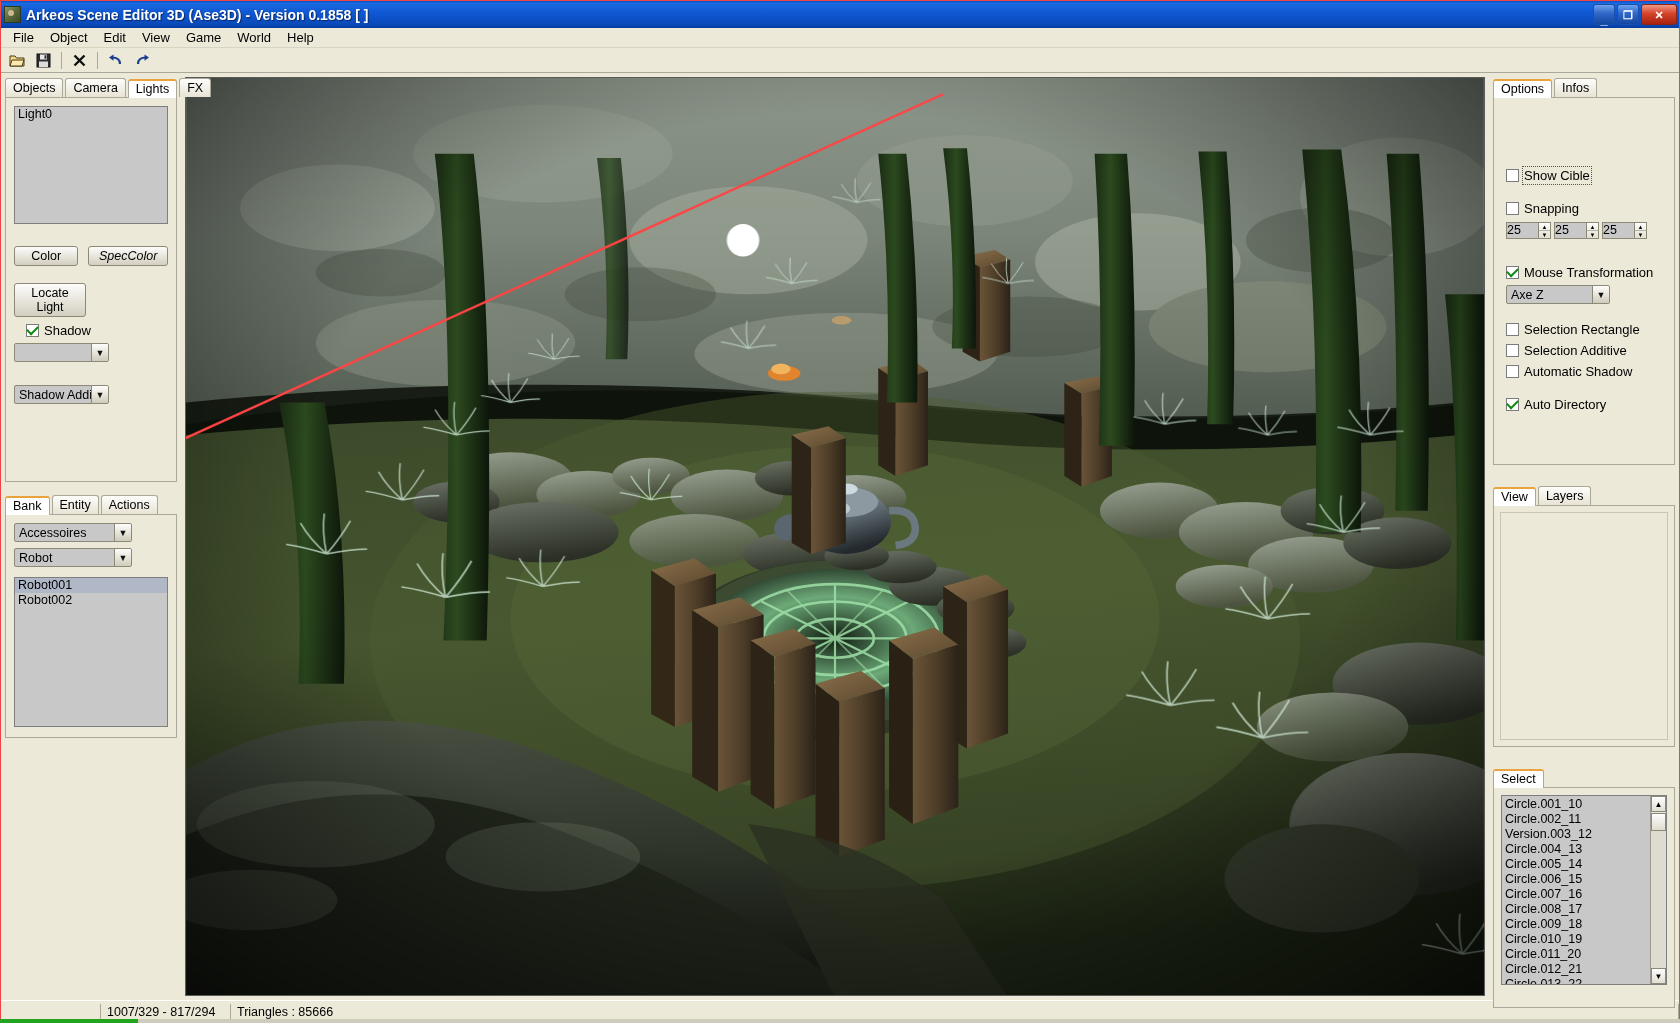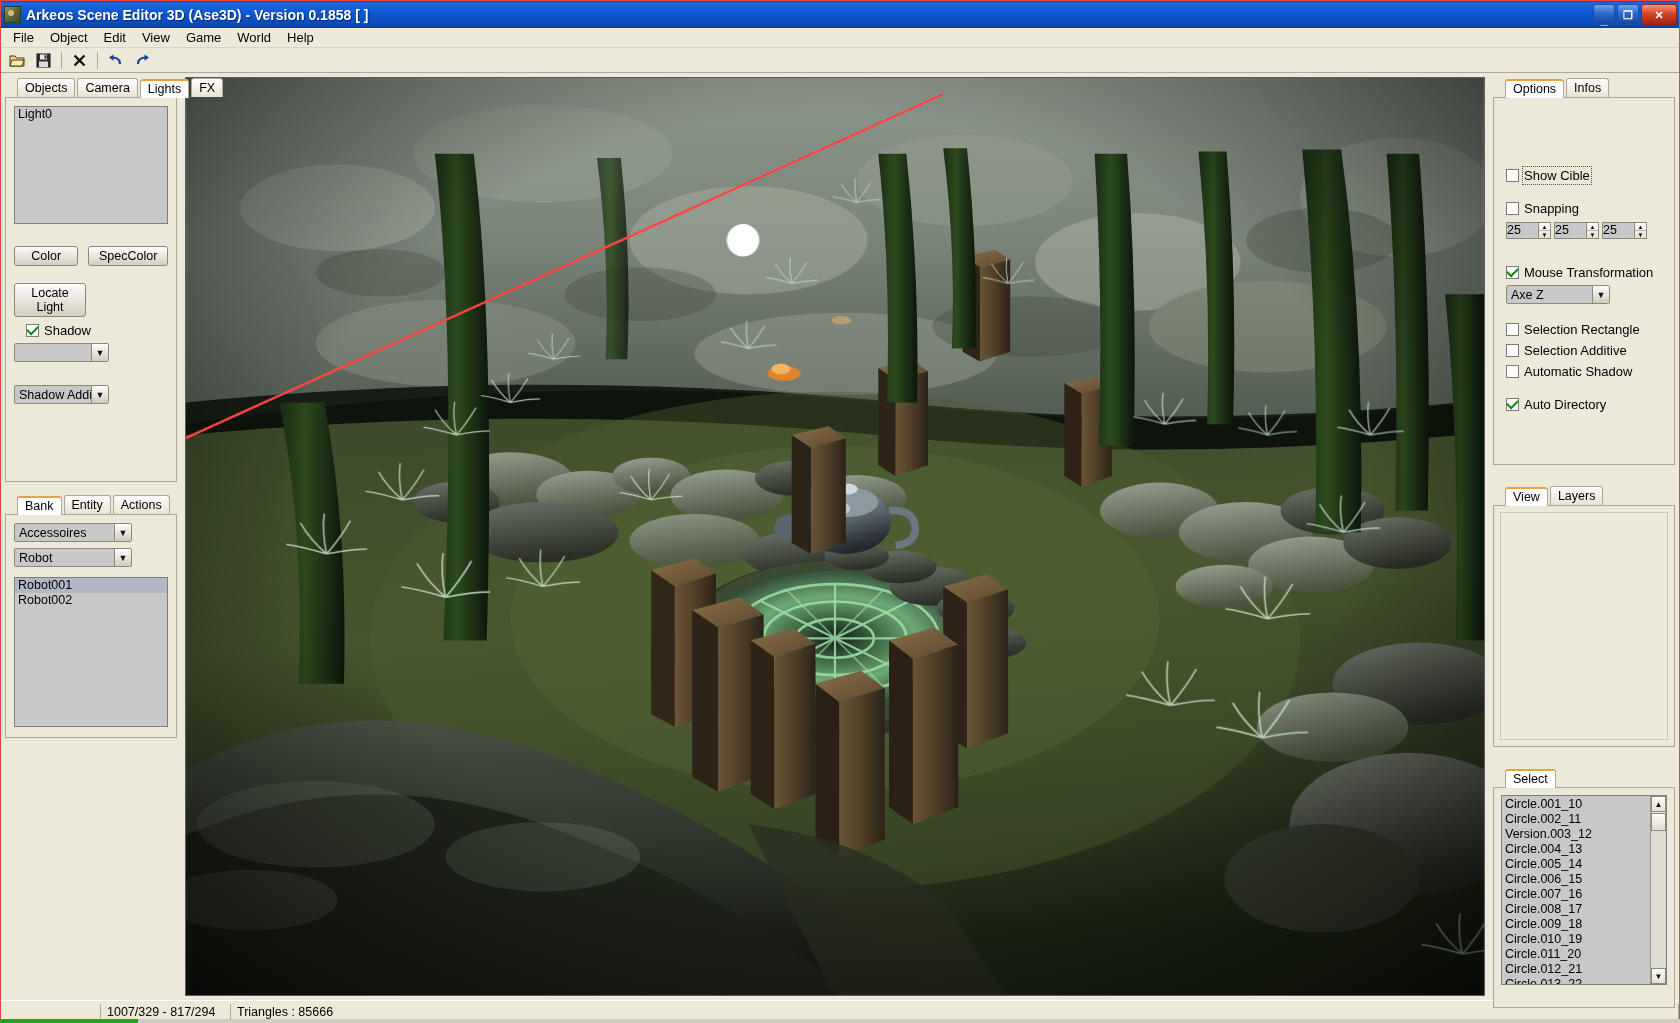--- a/index.html
+++ b/index.html
@@ -87,21 +87,21 @@
 
   
   .body {
     flex: 1; display: flex; background:#ece9d8; min-height:0;
   }
   .left-col { width: 180px; flex:none; display:flex; flex-direction:column; background:#ece9d8; }
   .center-col { flex:1; min-width:0; background:#ece9d8; padding: 4px 4px 4px 4px; display:flex; }
   .right-col { width: 190px; flex:none; display:flex; flex-direction:column; background:#ece9d8;gap:8px; }
 
   
-  .tabstrip { display:flex; align-items:flex-end; height:20px; padding-left:16px; position:relative; z-index:2; }
+  .tabstrip { display:flex; align-items:flex-end; height:20px; padding-left:4px; position:relative; z-index:2; }
   .tab {
     font-size:12.5px; padding: 2px 7px 2px 7px; margin-right:2px;
     background: linear-gradient(180deg,#fdfdfb,#e7e3d4);
     border:1px solid #aca899; border-bottom:none;
     border-radius: 3px 3px 0 0; cursor:pointer; line-height:14px;
     color:#000;
   }
   .tab.active {
     background: #fff;
     border-top: 2px solid #e8a33d;
@@ -285,21 +285,21 @@
           <div class="tab active">Lights</div>
           <div class="tab">FX</div>
         </div>
         <div class="tabpanel" style="height:385px; padding:8px;">
           <div class="listbox" style="height:118px;">
             <div class="listitem">Light0</div>
           </div>
 
           <div style="display:flex; gap:10px; margin-top:22px;">
             <div class="btn" style="width:66px;">Color</div>
-            <div class="btn" style="width:82px;">SpecColor</div>
+            <div class="btn" style="width:82px;font-style:italic;">SpecColor</div>
           </div>
 
           <div class="btn" style="width:72px; margin-top:17px;">Locate Light</div>
 
           <div class="chk" style="margin-top:6px;padding-left:12px;">
             <span class="chkbox on"></span>
             <span class="lbl">Shadow</span>
           </div>
 
           <div class="combo" style="width:95px; margin-top:5px;">

